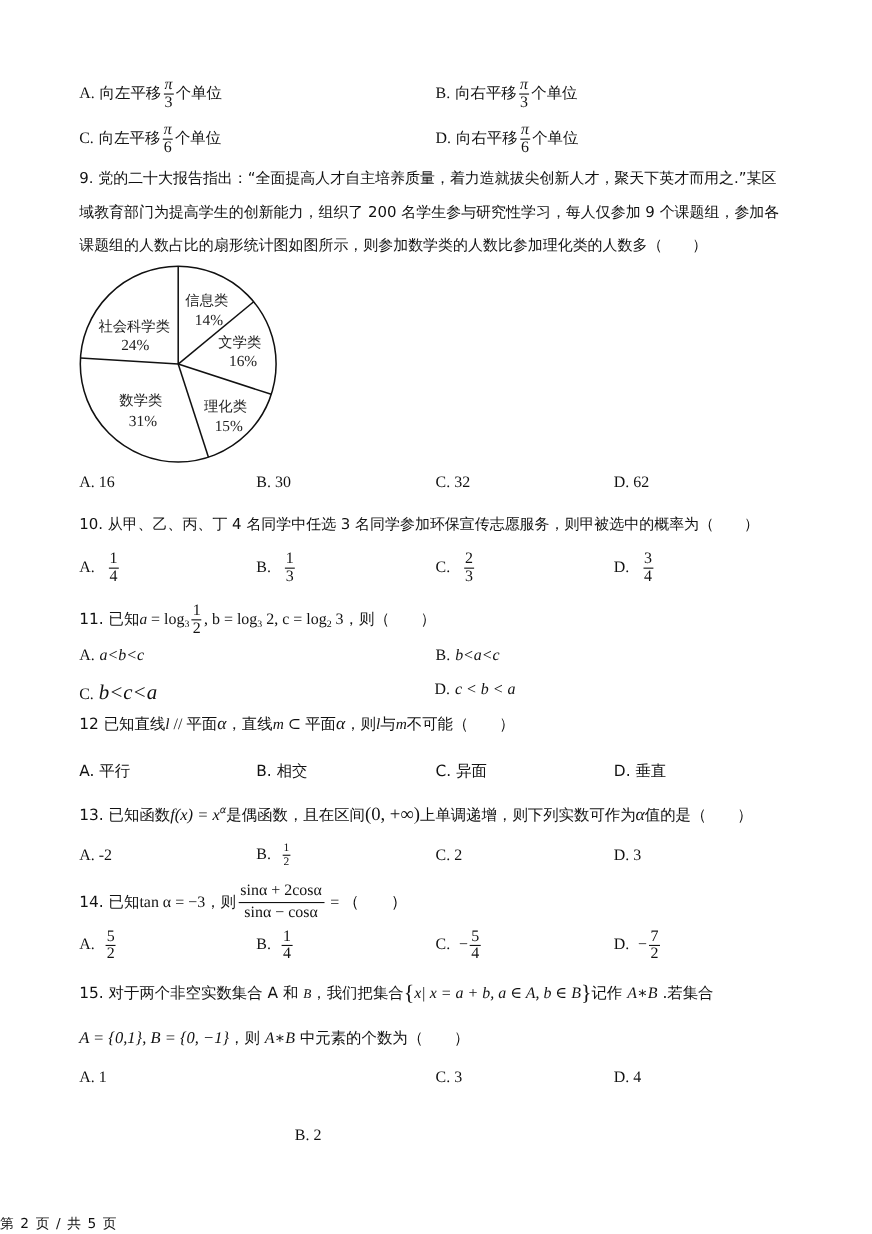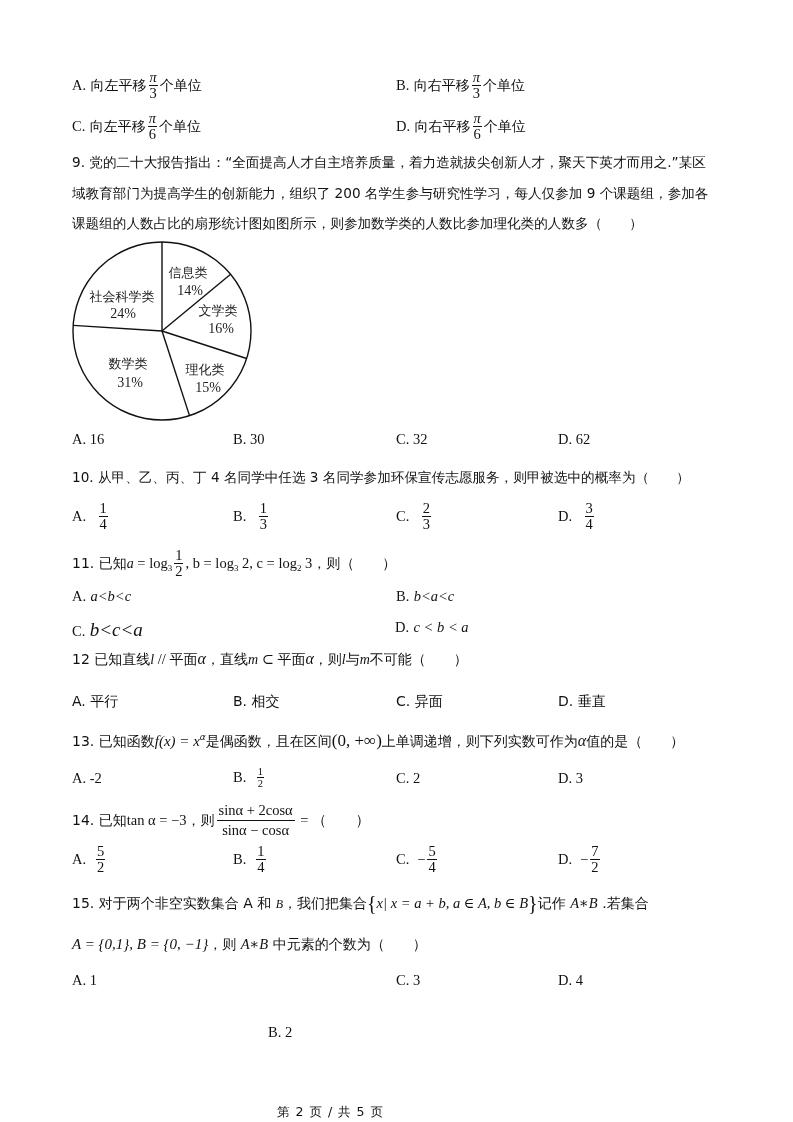--- a/index.html
+++ b/index.html
@@ -187,13 +187,13 @@
   <span>15. 对于两个非空实数集合 A 和 </span><span class="it" style="font-size:12px;">B</span><span>，我们把集合</span><span class="bigbrace">{</span><span class="it" style="font-size:14.5px;">x| x = a + b, a ∈ A, b ∈ B</span><span class="bigbrace">}</span><span>记作 </span><span class="it" style="font-size:14.5px;">A∗B</span><span> .若集合</span>
 </div>
 <div class="abs txt" style="left:72px; top:935px;">
   <span class="it" style="font-size:15px;margin-top:44px;">A = {0,1}, B = {0, −1}</span><span>，则 </span><span class="it" style="font-size:14.5px;">A∗B</span><span> 中元素的个数为（　　）</span>
 </div>
 <div class="abs lat" style="left:72px; top:972px;">A. 1</div>
 <div class="abs lat" style="left:233px; top:1024px;margin-left:35px;">B. 2</div>
 <div class="abs lat" style="left:396px; top:972px;">C. 3</div>
 <div class="abs lat" style="left:558px; top:972px;">D. 4</div>
 
-<div class="abs footer" style="left:0; width:661px; text-align:center; top:1104px;">第 2 页 / 共 5 页</div>
+<div class="abs footer" style="left:0; width:661px; text-align:left; top:1104px;">第 2 页 / 共 5 页</div>
 
 </body></html>

